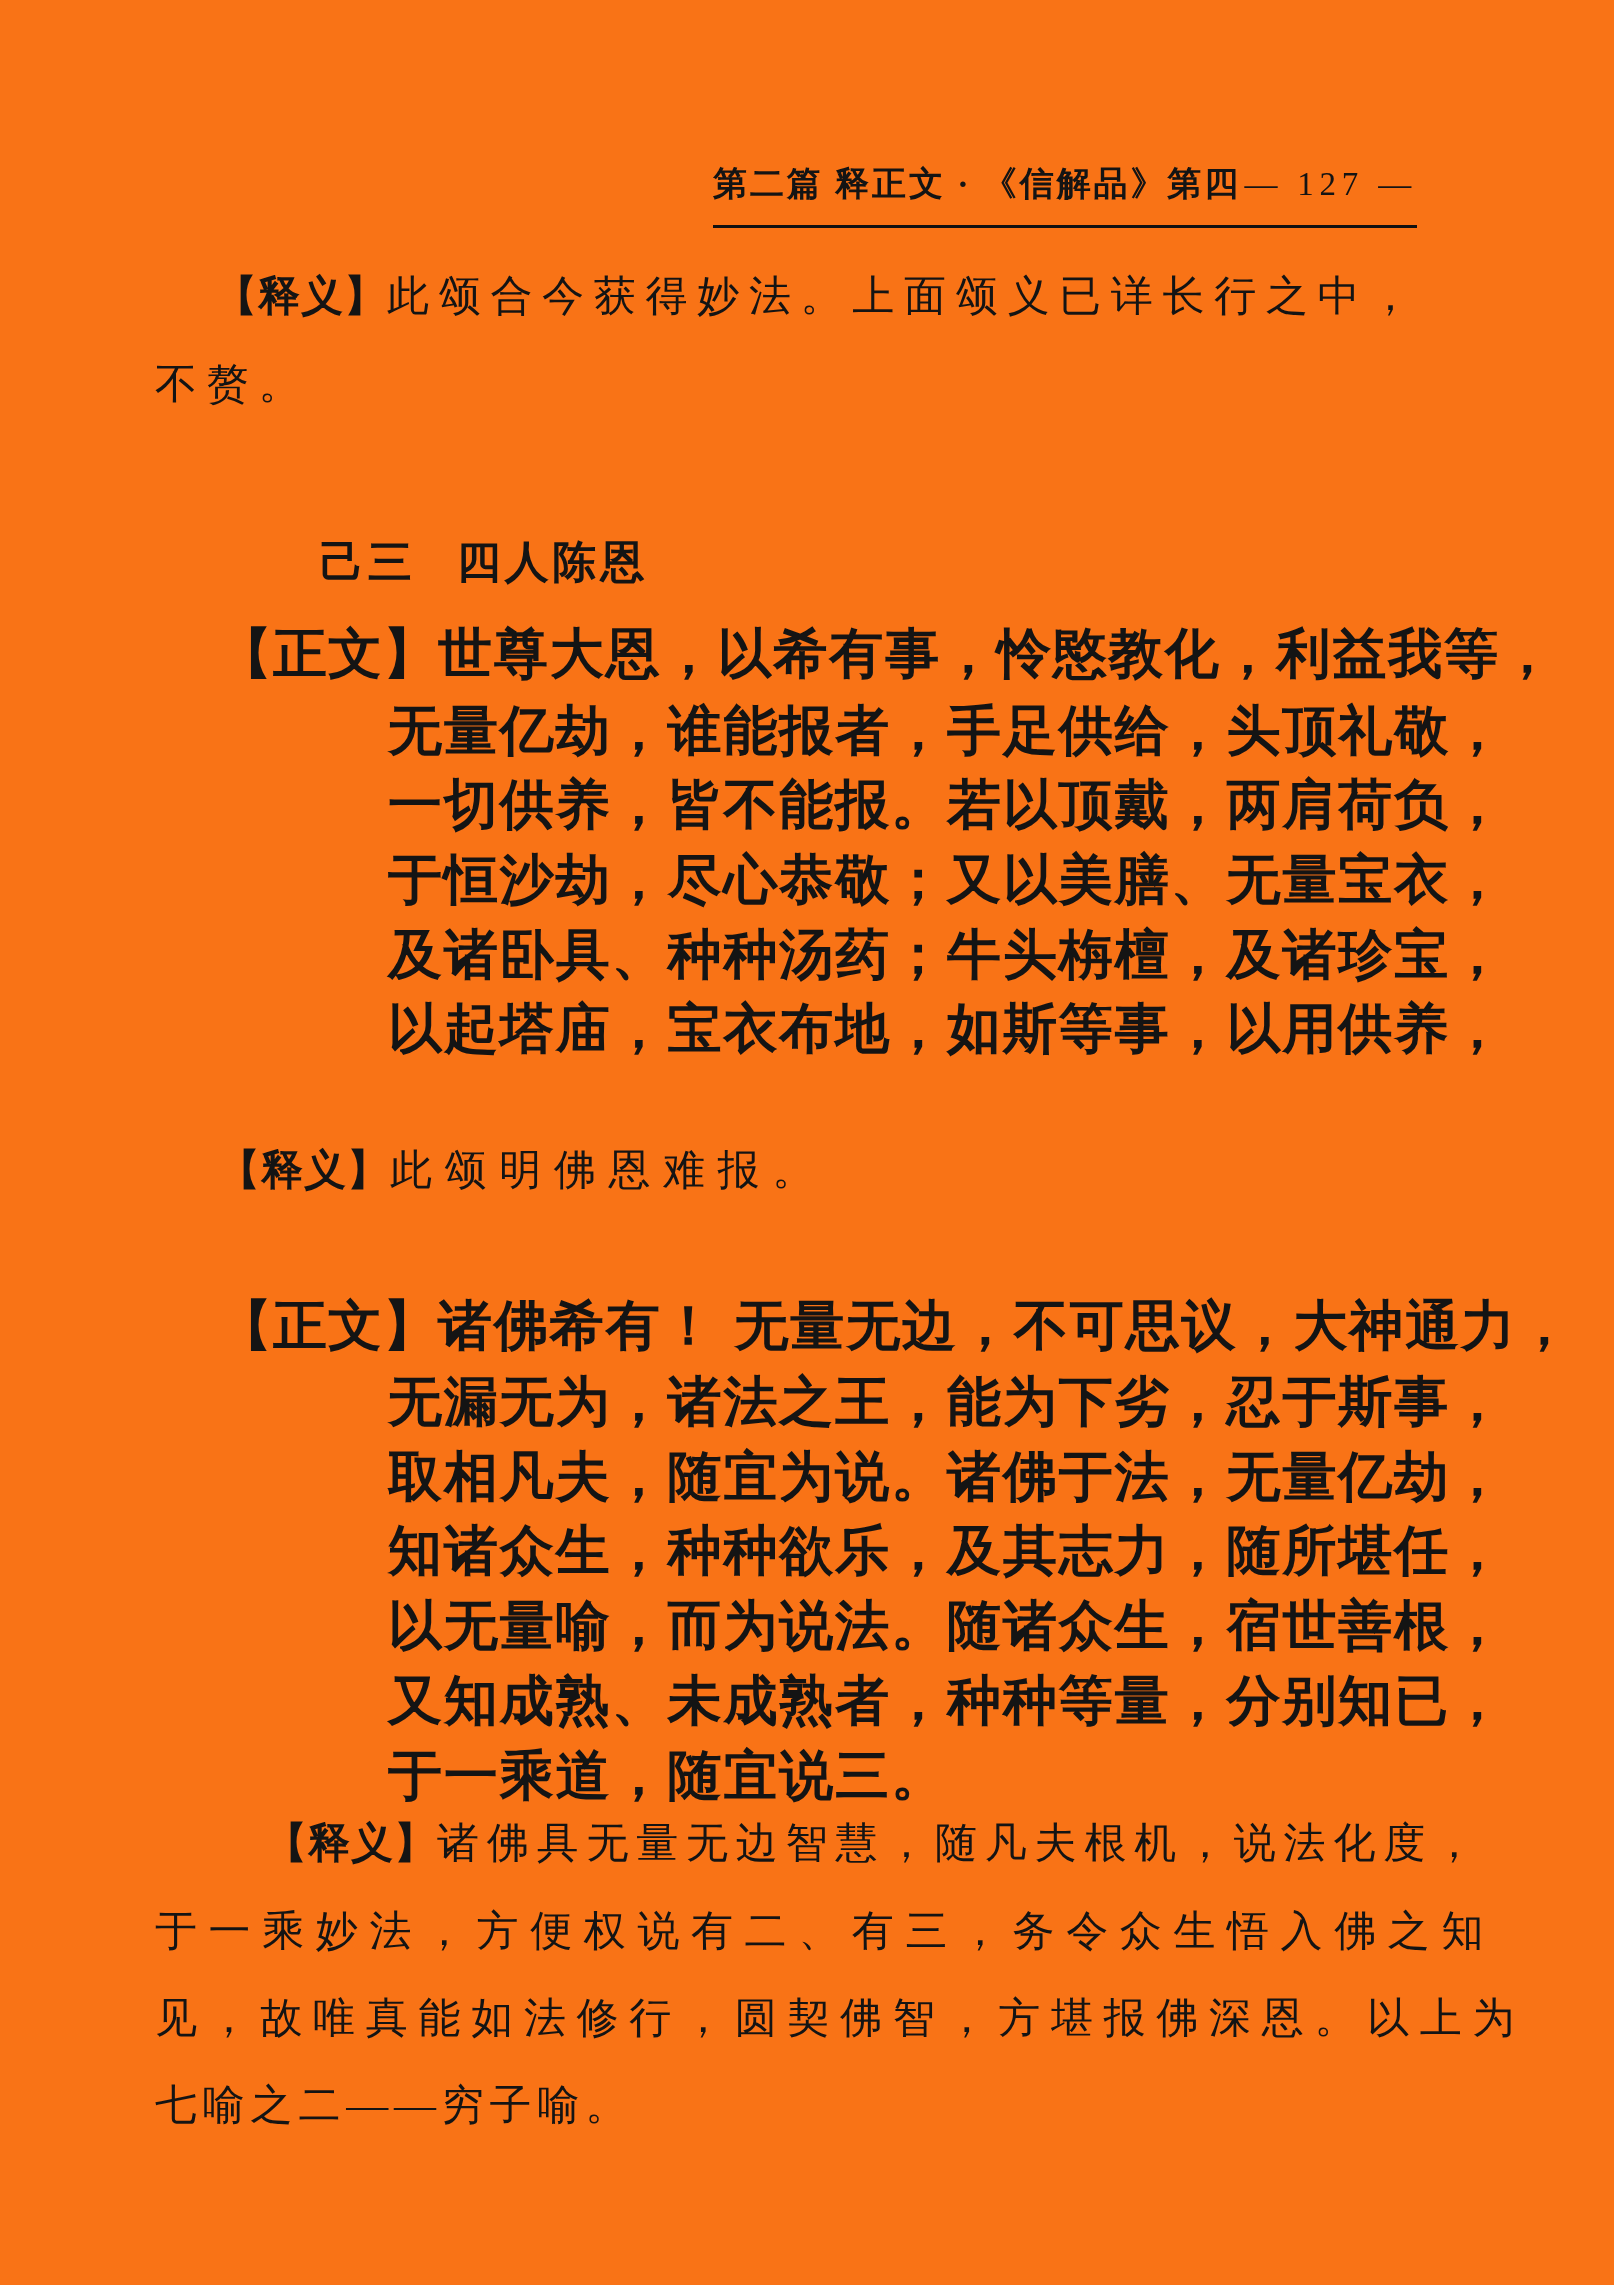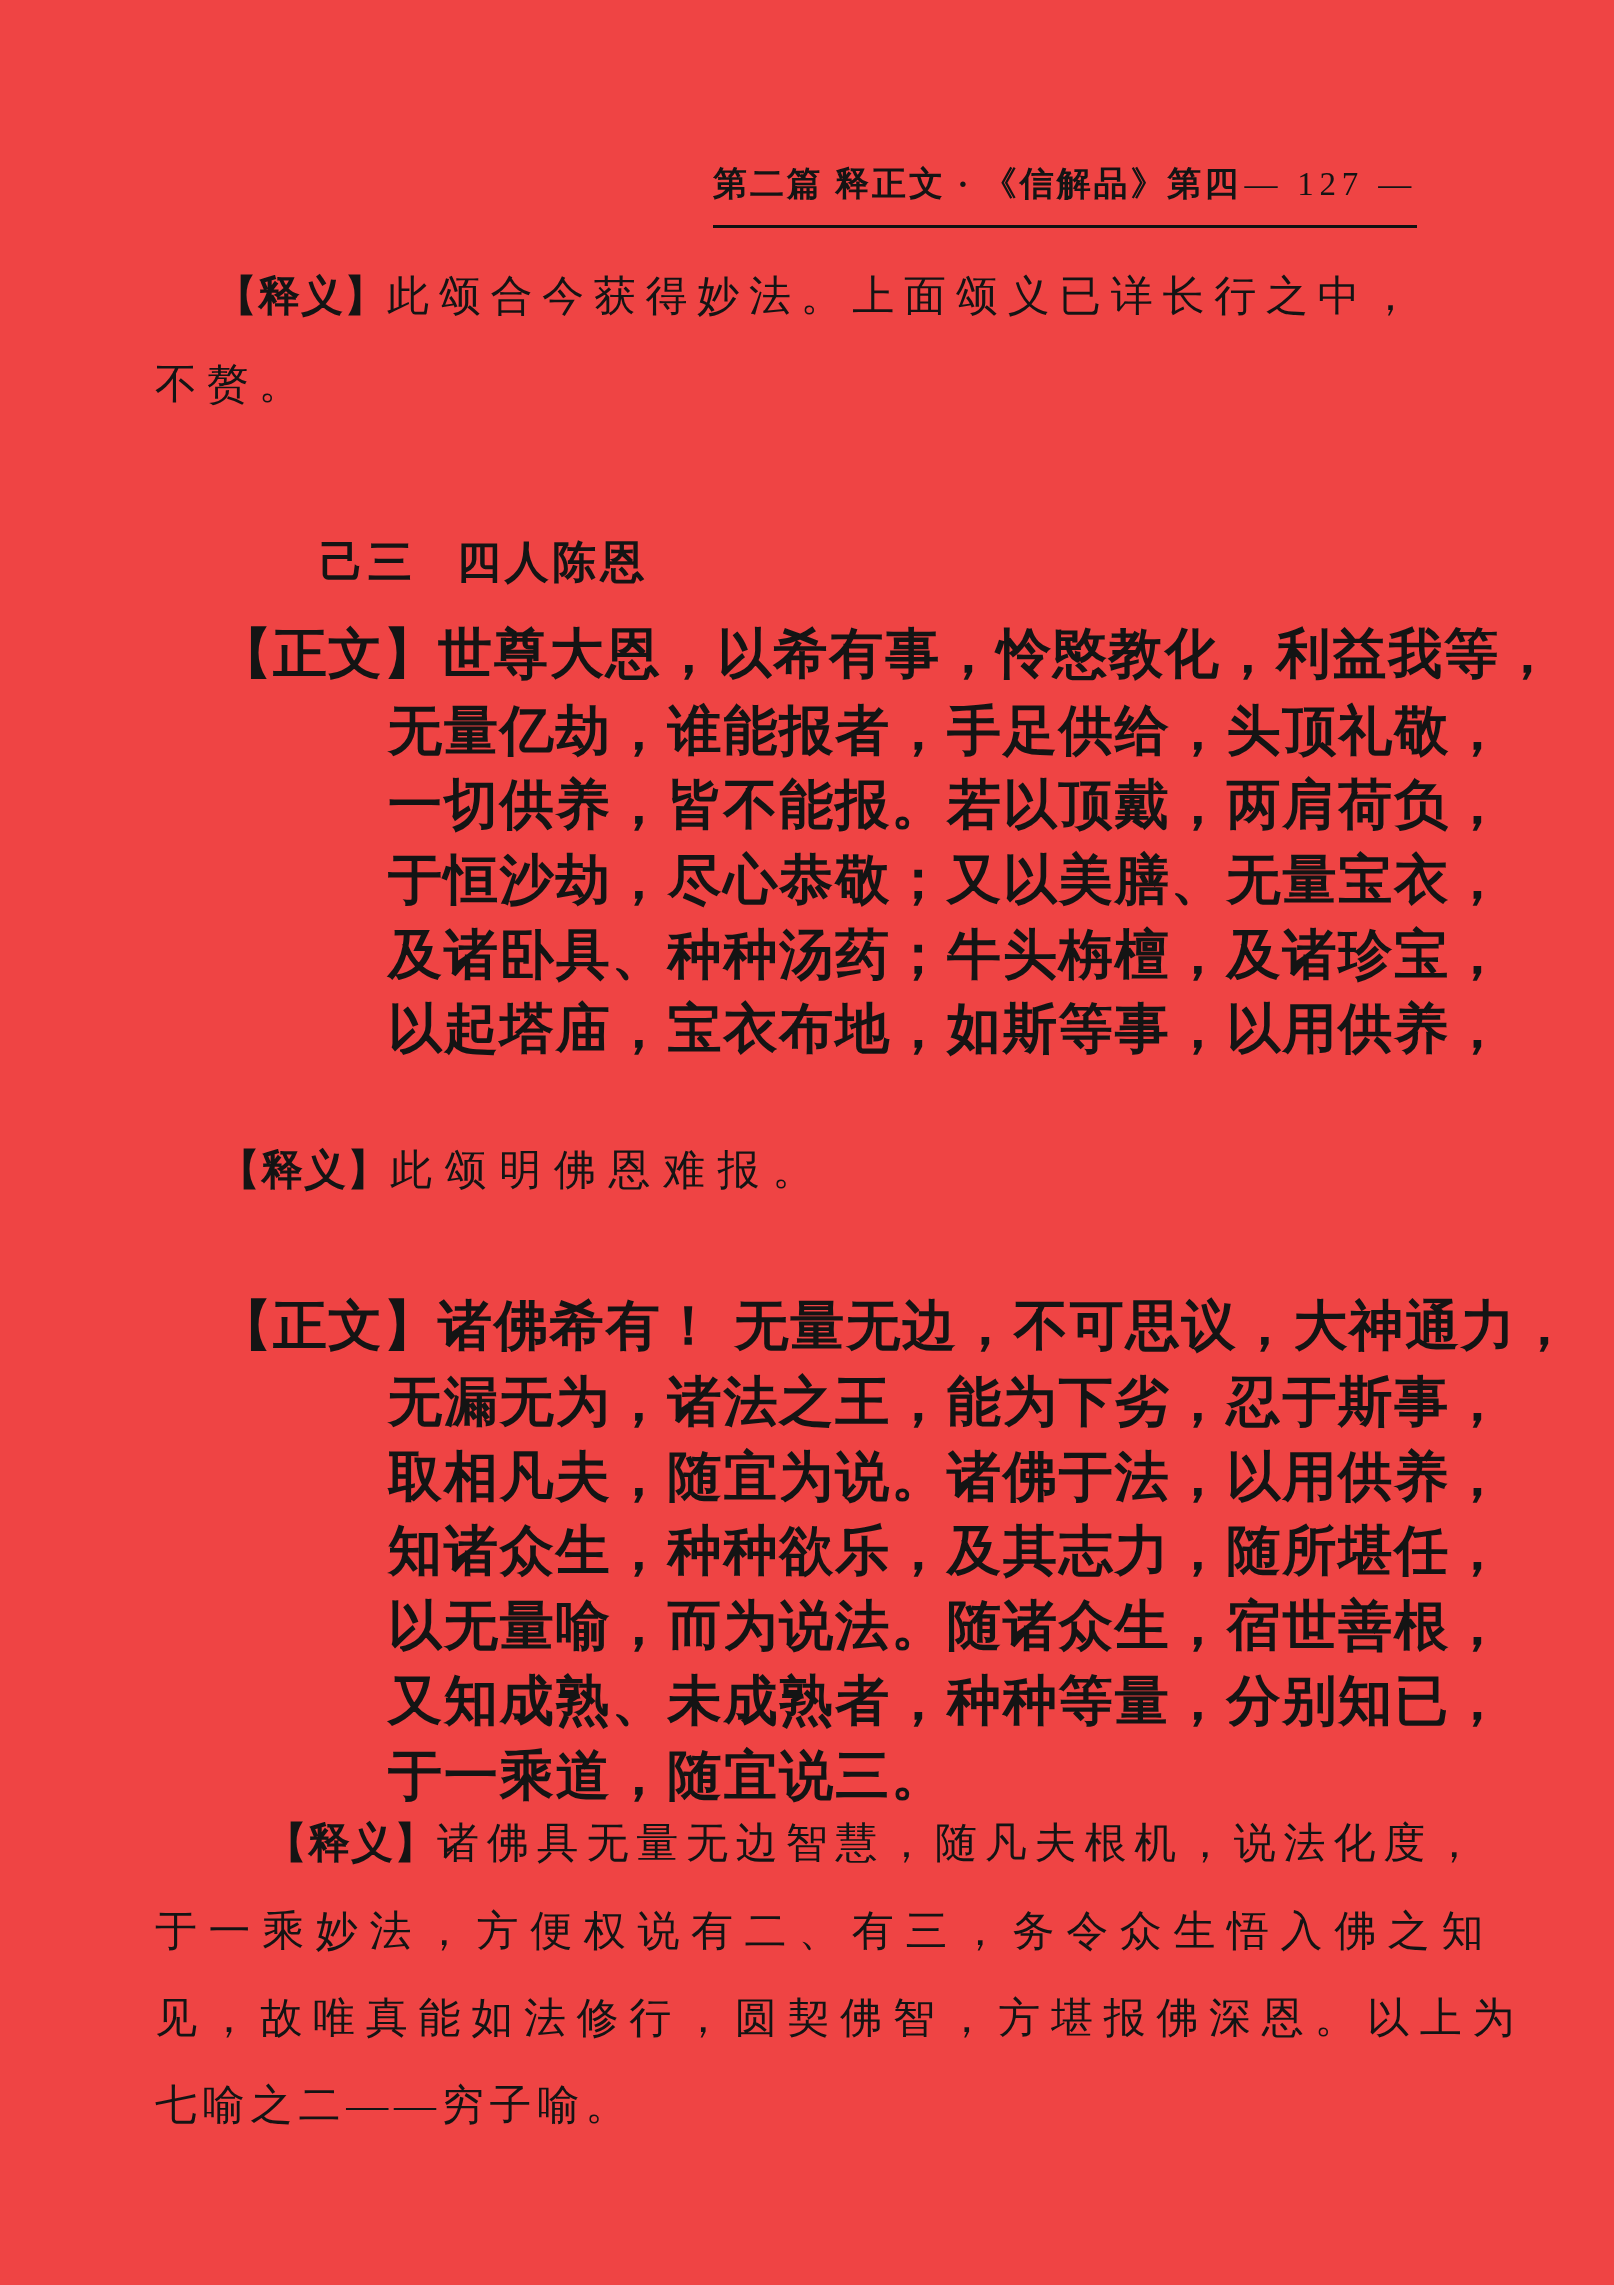--- a/index.html
+++ b/index.html
@@ -1,19 +1,19 @@
 <!DOCTYPE html>
 <html><head>
 <meta charset="utf-8">
 <style>
   html,body { margin:0; padding:0; background:#ffffff; }
   .page {
     position:relative;
     width:1615px; height:2285px;
-    background:#ef4444;
+    background:#f97316;
     color:#141414;
     overflow:hidden;
   }
   .serif { font-family:"Liberation Serif","DejaVu Serif",serif; }
   .hei   { font-family:"Liberation Sans","DejaVu Sans",sans-serif; font-weight:700; }
   .line  { position:absolute; white-space:nowrap; line-height:1; }
 
   
   .header {
     position:absolute; top:161px; left:713px; width:704px;
@@ -70,21 +70,21 @@
   <div class="line hei verse" style="top:1001px; left:388px;">以起塔庙，宝衣布地，如斯等事，以用供养，</div>
 
   <div class="line serif body-text" style="top:1149px; left:218px; letter-spacing:12.6px;">
     <span class="label">【释义】</span><span>此颂明佛恩难报。</span>
   </div>
 
   <div class="line hei verse" style="top:1298px; left:218px;">
     <span class="label">【正文】</span><span>诸佛希有！ 无量无边，不可思议，大神通力，</span>
   </div>
   <div class="line hei verse" style="top:1374px; left:388px;">无漏无为，诸法之王，能为下劣，忍于斯事，</div>
-  <div class="line hei verse" style="top:1449px; left:388px;">取相凡夫，随宜为说。诸佛于法，以用供养，</div>
+  <div class="line hei verse" style="top:1449px; left:388px;">取相凡夫，随宜为说。诸佛于法，无量亿劫，</div>
   <div class="line hei verse" style="top:1523px; left:388px;">知诸众生，种种欲乐，及其志力，随所堪任，</div>
   <div class="line hei verse" style="top:1598px; left:388px;">以无量喻，而为说法。随诸众生，宿世善根，</div>
   <div class="line hei verse" style="top:1673px; left:388px;">又知成熟、未成熟者，种种等量，分别知已，</div>
   <div class="line hei verse" style="top:1748px; left:388px;">于一乘道，随宜说三。</div>
 
   <div class="line serif body-text" style="top:1822px; left:265px; letter-spacing:7.8px;">
     <span class="label">【释义】</span><span>诸佛具无量无边智慧，随凡夫根机，说法化度，</span>
   </div>
   <div class="line serif body-text" style="top:1910px; left:155px; letter-spacing:11.6px;">于一乘妙法，方便权说有二、有三，务令众生悟入佛之知</div>
   <div class="line serif body-text" style="top:1997px; left:155px; letter-spacing:10.7px;">见，故唯真能如法修行，圆契佛智，方堪报佛深恩。以上为</div>

